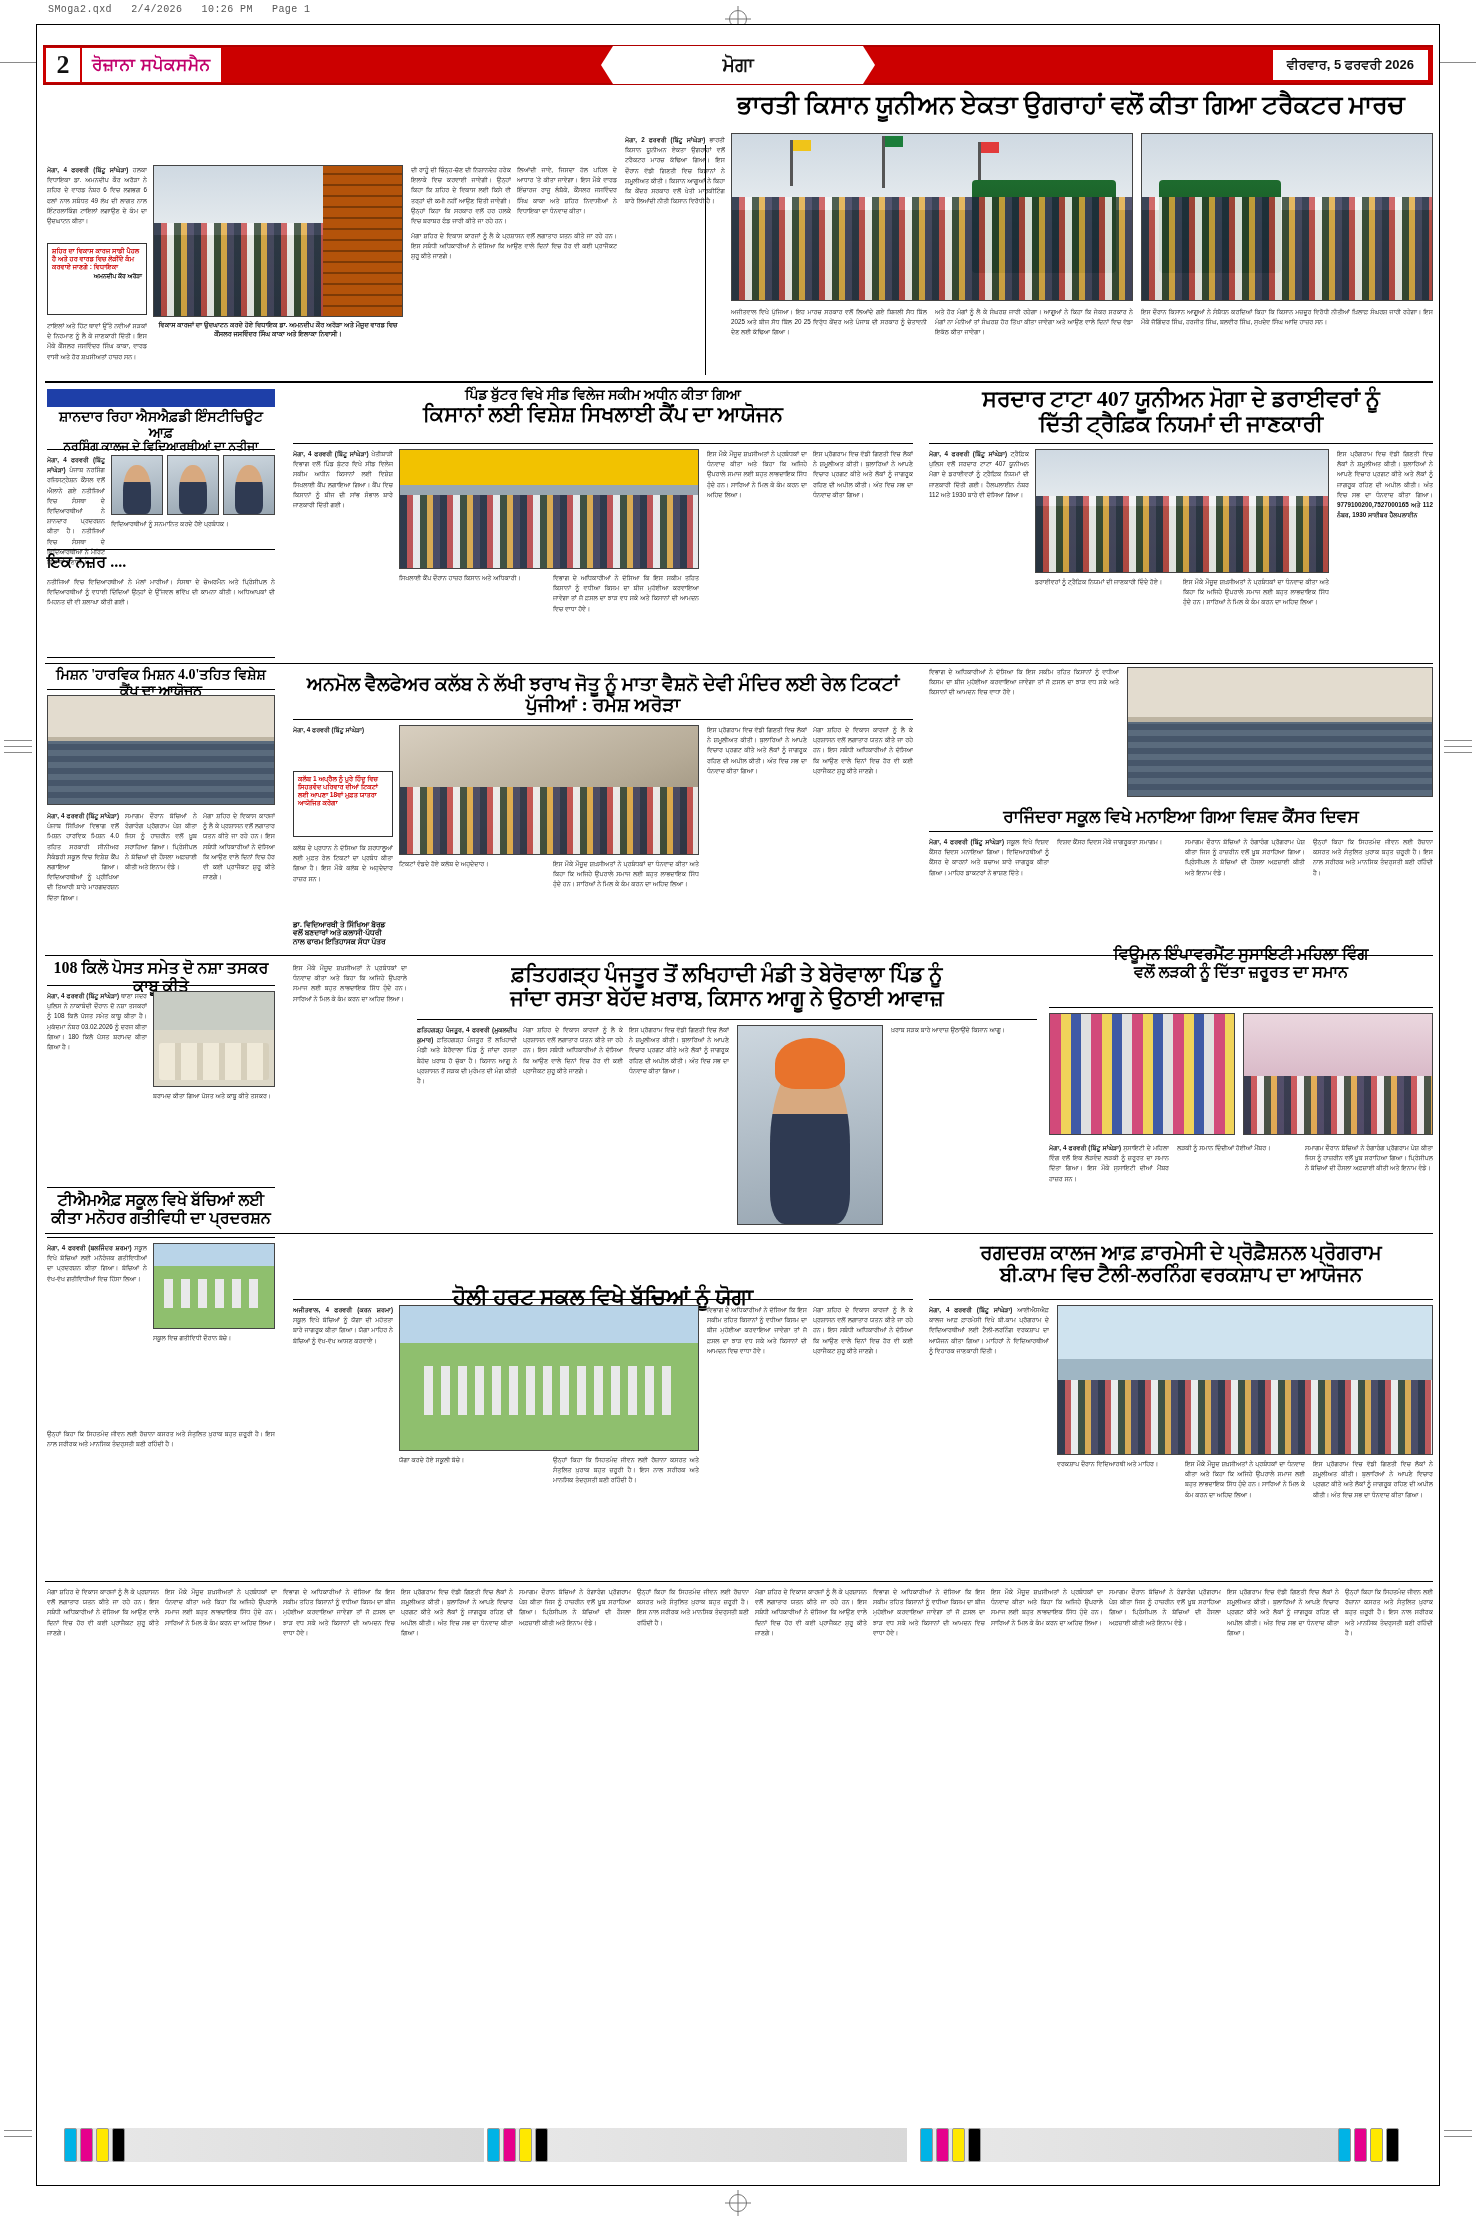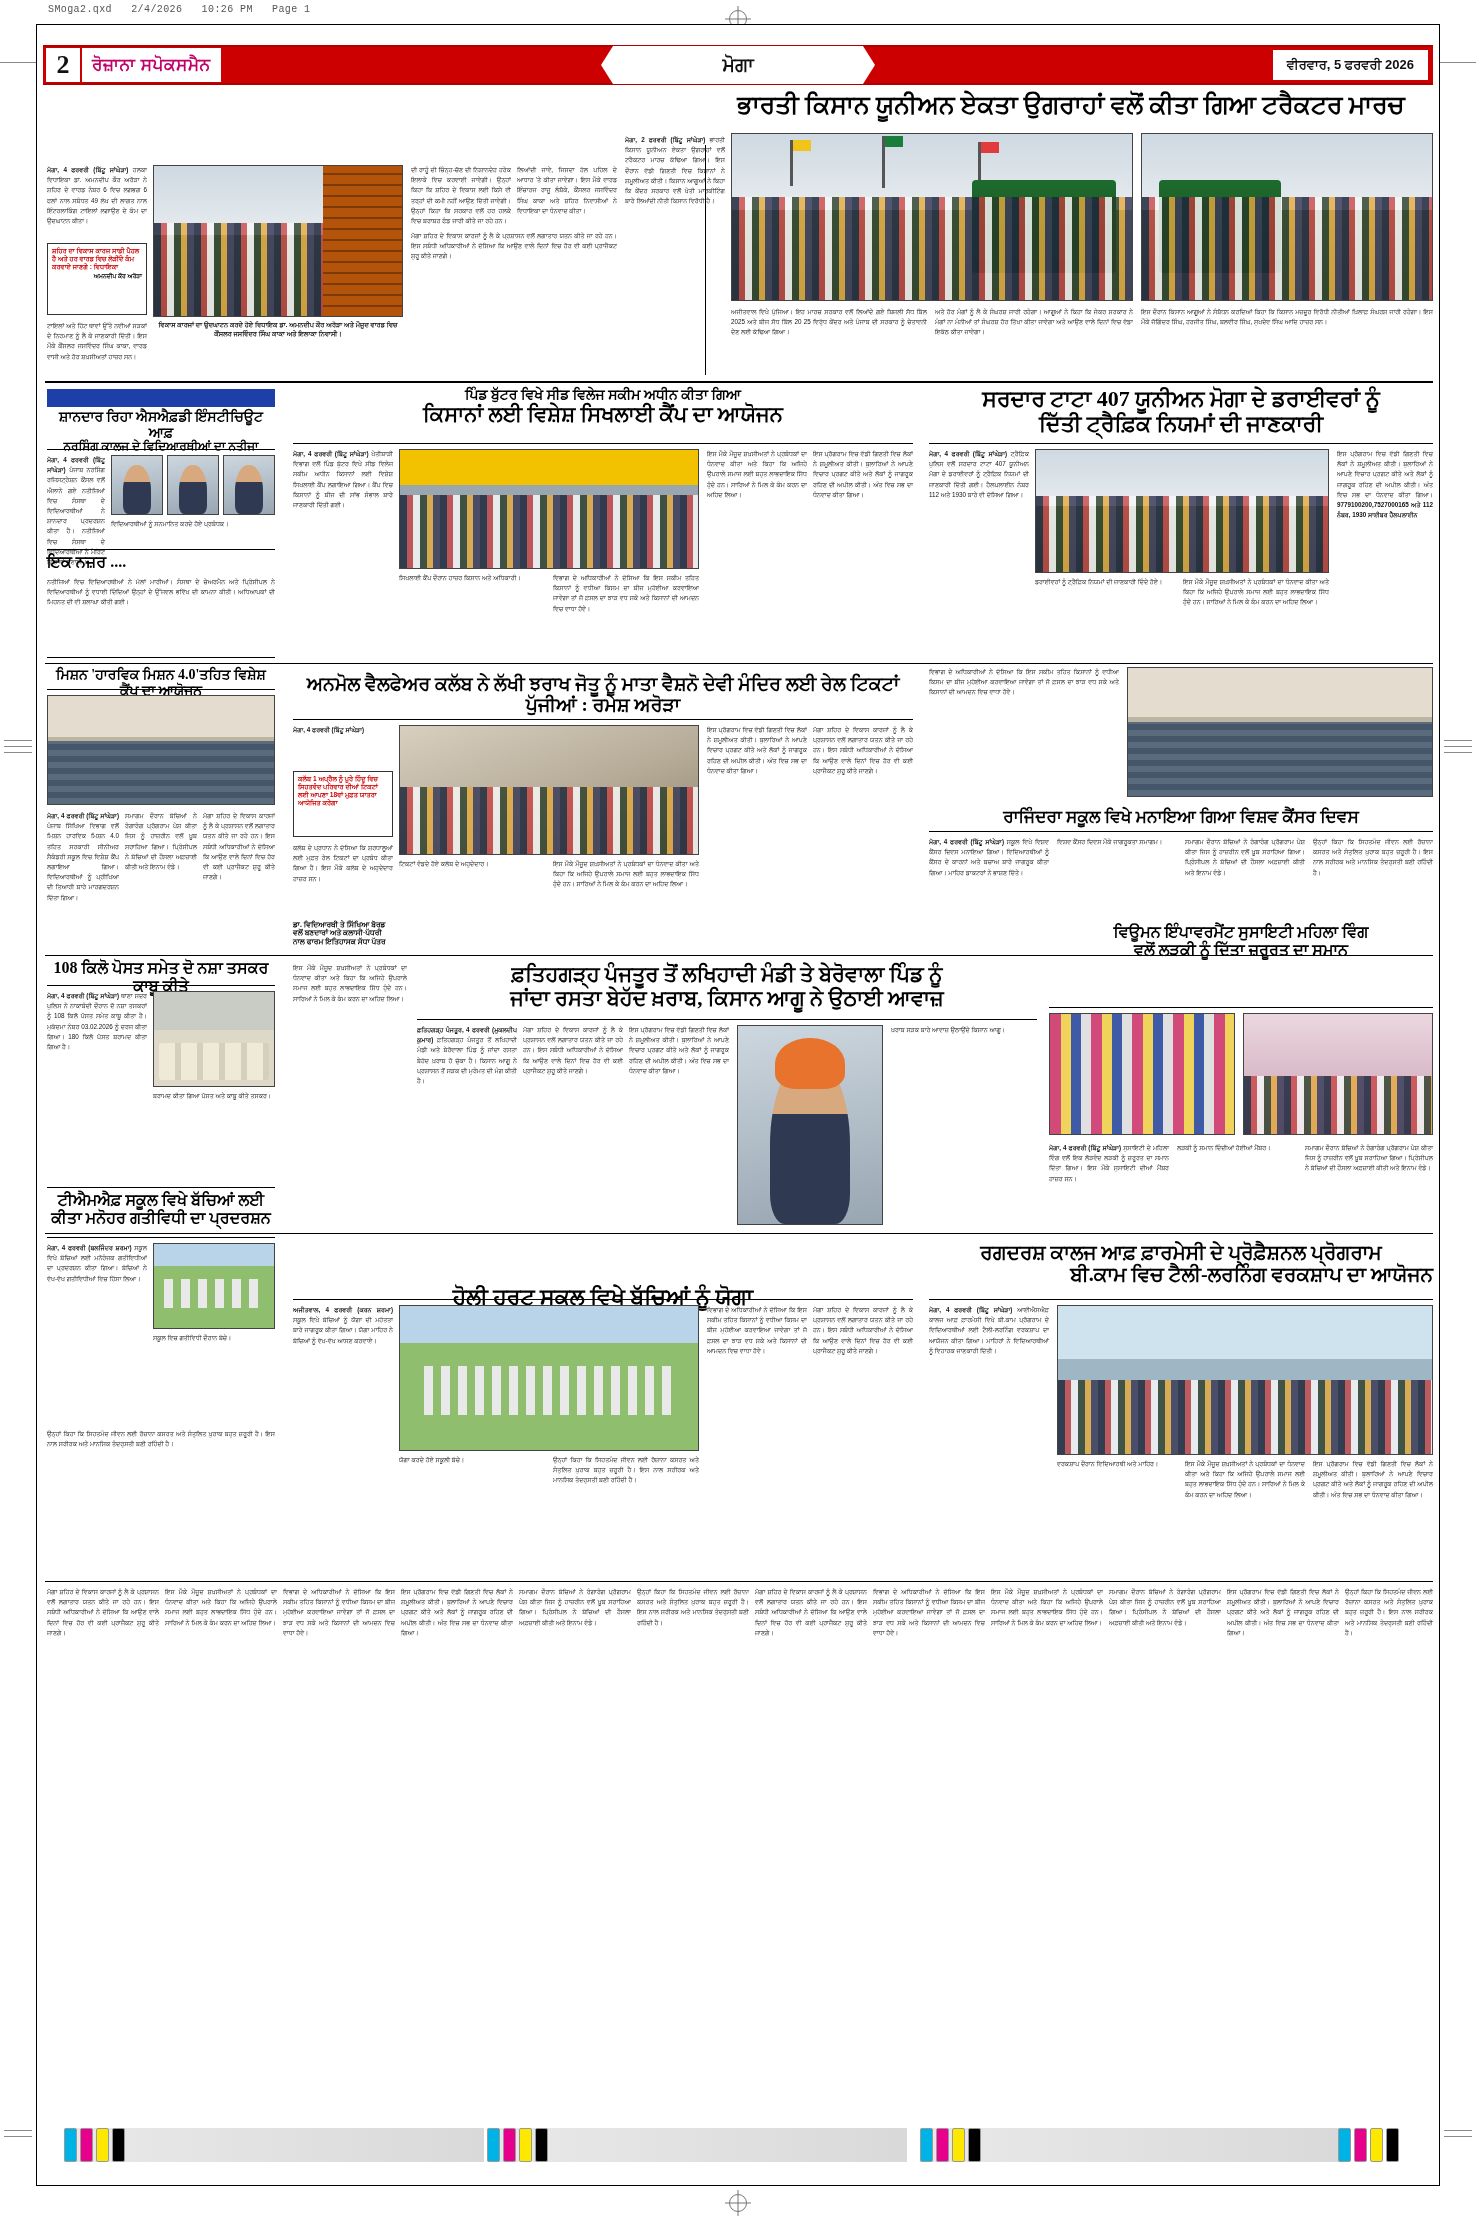--- a/index.html
+++ b/index.html
@@ -524,21 +524,21 @@
       <div class="turban"></div>
   </div>
   <div style="position:absolute;left:854px;top:1000px;width:146px;height:200px;">
     <div class="col-text">ਖ਼ਰਾਬ ਸੜਕ ਬਾਰੇ ਆਵਾਜ਼ ਉਠਾਉਂਦੇ ਕਿਸਾਨ ਆਗੂ।</div>
   </div>
 
   <div style="position:absolute;left:256px;top:938px;width:114px;height:262px;">
     <div class="col-text">ਇਸ ਮੌਕੇ ਮੌਜੂਦ ਸ਼ਖ਼ਸੀਅਤਾਂ ਨੇ ਪ੍ਰਬੰਧਕਾਂ ਦਾ ਧੰਨਵਾਦ ਕੀਤਾ ਅਤੇ ਕਿਹਾ ਕਿ ਅਜਿਹੇ ਉਪਰਾਲੇ ਸਮਾਜ ਲਈ ਬਹੁਤ ਲਾਭਦਾਇਕ ਸਿੱਧ ਹੁੰਦੇ ਹਨ। ਸਾਰਿਆਂ ਨੇ ਮਿਲ ਕੇ ਕੰਮ ਕਰਨ ਦਾ ਅਹਿਦ ਲਿਆ।</div>
   </div>
 
-  <div style="position:absolute;left:1012px;top:898px;width:384px;">
+  <div style="position:absolute;left:1012px;top:920px;width:384px;">
     <div class="hl-main" style="font-size:16px;">ਵਿਊਮਨ ਇੰਪਾਵਰਮੈਂਟ ਸੁਸਾਇਟੀ ਮਹਿਲਾ ਵਿੰਗ</div>
     <div class="hl-main" style="font-size:16px;">ਵਲੋਂ ਲੜਕੀ ਨੂੰ ਦਿੱਤਾ ਜ਼ਰੂਰਤ ਦਾ ਸਮਾਨ</div>
   </div>
   <div class="crop-h" style="left:1012px;top:982px;width:384px;background:#000;"></div>
   <div class="photo" style="position:absolute;left:1012px;top:988px;width:186px;height:122px;">
     <div class="women"></div>
   </div>
   <div class="photo" style="position:absolute;left:1206px;top:988px;width:190px;height:122px;">
     <div class="pink"></div>
       <div class="crowd" style="height:48%;"></div>
@@ -579,21 +579,21 @@
   </div>
   <div style="position:absolute;left:670px;top:1280px;width:100px;height:268px;">
     <div class="col-text">ਵਿਭਾਗ ਦੇ ਅਧਿਕਾਰੀਆਂ ਨੇ ਦੱਸਿਆ ਕਿ ਇਸ ਸਕੀਮ ਤਹਿਤ ਕਿਸਾਨਾਂ ਨੂੰ ਵਧੀਆ ਕਿਸਮ ਦਾ ਬੀਜ ਮੁਹੱਈਆ ਕਰਵਾਇਆ ਜਾਵੇਗਾ ਤਾਂ ਜੋ ਫ਼ਸਲ ਦਾ ਝਾੜ ਵਧ ਸਕੇ ਅਤੇ ਕਿਸਾਨਾਂ ਦੀ ਆਮਦਨ ਵਿਚ ਵਾਧਾ ਹੋਵੇ।</div>
   </div>
   <div style="position:absolute;left:776px;top:1280px;width:100px;height:268px;">
     <div class="col-text">ਮੋਗਾ ਸ਼ਹਿਰ ਦੇ ਵਿਕਾਸ ਕਾਰਜਾਂ ਨੂੰ ਲੈ ਕੇ ਪ੍ਰਸ਼ਾਸਨ ਵਲੋਂ ਲਗਾਤਾਰ ਯਤਨ ਕੀਤੇ ਜਾ ਰਹੇ ਹਨ। ਇਸ ਸਬੰਧੀ ਅਧਿਕਾਰੀਆਂ ਨੇ ਦੱਸਿਆ ਕਿ ਆਉਣ ਵਾਲੇ ਦਿਨਾਂ ਵਿਚ ਹੋਰ ਵੀ ਕਈ ਪ੍ਰਾਜੈਕਟ ਸ਼ੁਰੂ ਕੀਤੇ ਜਾਣਗੇ।</div>
   </div>
 
   <div style="position:absolute;left:892px;top:1216px;width:504px;">
     <div class="hl-main hl-2" style="font-size:20px;">ਰਗਦਰਸ਼ ਕਾਲਜ ਆਫ਼ ਫ਼ਾਰਮੇਸੀ ਦੇ ਪ੍ਰੋਫ਼ੈਸ਼ਨਲ ਪ੍ਰੋਗਰਾਮ</div>
-    <div class="hl-main hl-2" style="font-size:20px;text-align:right;">ਬੀ.ਕਾਮ ਵਿਚ ਟੈਲੀ-ਲਰਨਿੰਗ ਵਰਕਸ਼ਾਪ ਦਾ ਆਯੋਜਨ</div>
+    <div class="hl-main hl-2" style="font-size:20px;">ਬੀ.ਕਾਮ ਵਿਚ ਟੈਲੀ-ਲਰਨਿੰਗ ਵਰਕਸ਼ਾਪ ਦਾ ਆਯੋਜਨ</div>
   </div>
   <div class="crop-h" style="left:892px;top:1274px;width:504px;background:#000;"></div>
   <div style="position:absolute;left:892px;top:1280px;width:120px;height:268px;">
     <div class="col-text">
       <span class="dateline">ਮੋਗਾ, 4 ਫਰਵਰੀ (ਬਿੱਟੂ ਸਾਂਘੇੜਾ)</span>
       <span>ਆਈਐਸਐਫ਼ ਕਾਲਜ ਆਫ਼ ਫ਼ਾਰਮੇਸੀ ਵਿਖੇ ਬੀ.ਕਾਮ ਪ੍ਰੋਗਰਾਮ ਦੇ ਵਿਦਿਆਰਥੀਆਂ ਲਈ ਟੈਲੀ-ਲਰਨਿੰਗ ਵਰਕਸ਼ਾਪ ਦਾ ਆਯੋਜਨ ਕੀਤਾ ਗਿਆ। ਮਾਹਿਰਾਂ ਨੇ ਵਿਦਿਆਰਥੀਆਂ ਨੂੰ ਵਿਹਾਰਕ ਜਾਣਕਾਰੀ ਦਿੱਤੀ।</span>
     </div>
   </div>
   <div class="photo" style="position:absolute;left:1020px;top:1280px;width:376px;height:150px;">
     <div class="lab"></div>

